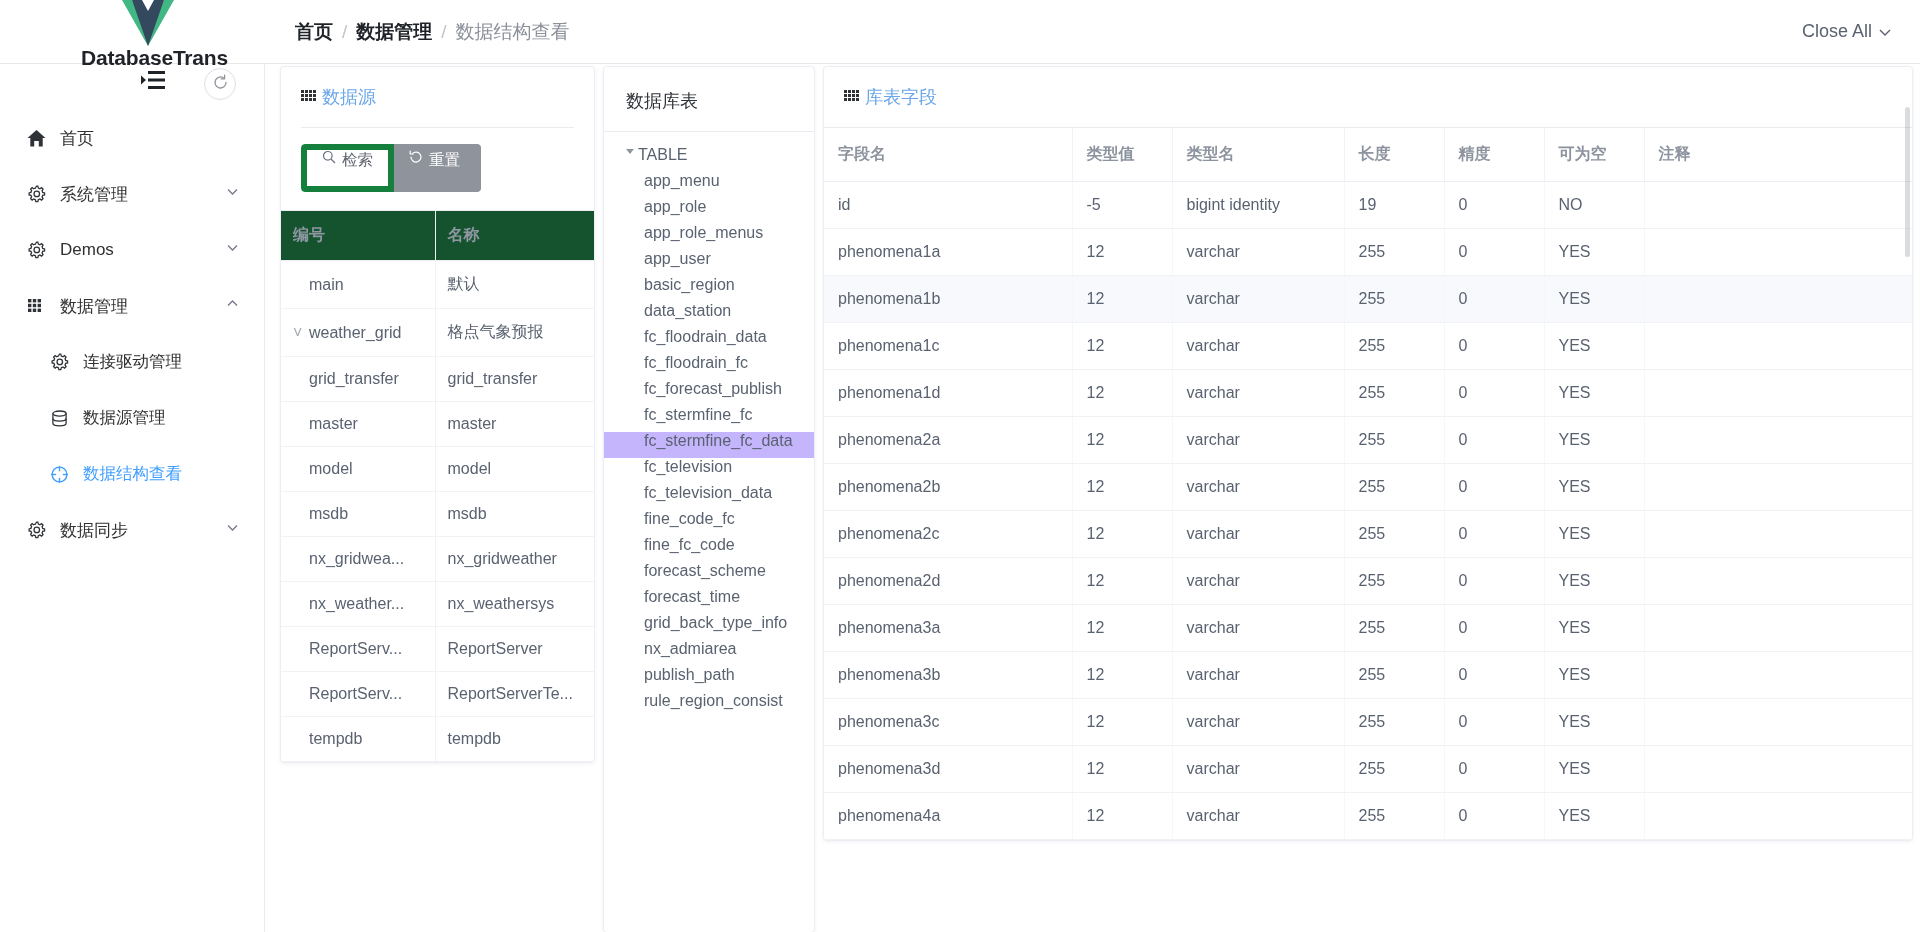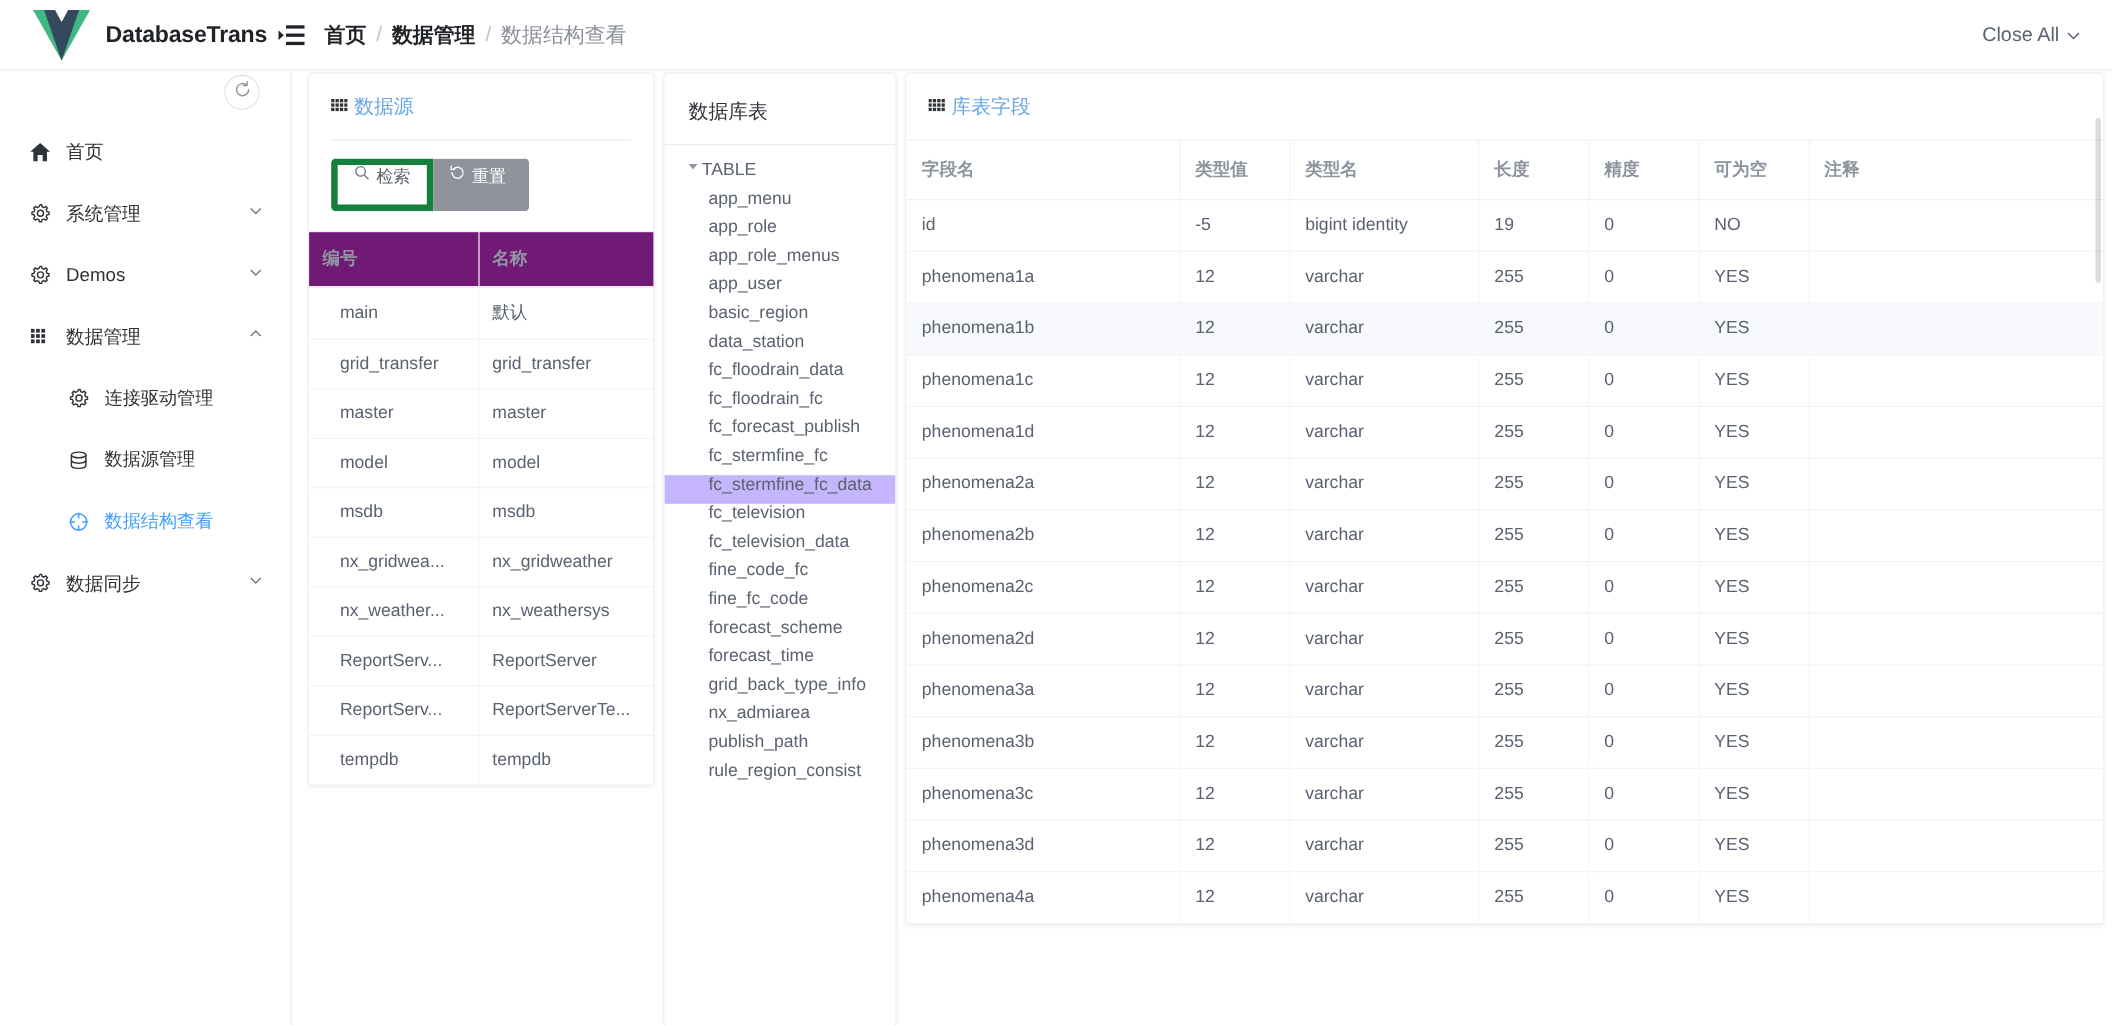--- a/index.html
+++ b/index.html
@@ -19,20 +19,21 @@
     width: 1920px; height: 64px;
     background: #fff;
     border-bottom: 1px solid #e8e8e8;
     display: flex; align-items: center;
     z-index: 20;
   }
   .logo-wrap {
     width: 265px; height: 64px;
     display: flex; align-items: center;
     padding-left: 30px;
+    flex-direction: column;
   }
   .vue-logo { width: 52px; height: 46px; flex: 0 0 auto; }
   .brand-name {
     font-size: 21px; font-weight: 700;
     margin-left: 14px; color: #1f2328;
     letter-spacing: -0.2px;
     white-space: nowrap;
   }
   .collapse-icon {
     margin-left: 10px; width: 26px; height: 22px;
@@ -72,21 +73,21 @@
     cursor: pointer; position: relative;
     white-space: nowrap;
   }
   .menu-item .mi-icon {
     width: 22px; height: 22px; flex: 0 0 22px;
     display: inline-flex; align-items: center; justify-content: center;
     margin-right: 13px;
   }
   .menu-item .mi-label { flex: 1 1 auto; }
   .menu-item .mi-arrow { flex: 0 0 auto; opacity: .85; }
-  .submenu .menu-item { padding-left: 48px; font-size: 16.5px; margin-left: 12px; }
+  .submenu .menu-item { padding-left: 48px; font-size: 16.5px; }
   .menu-item.active { color: #409eff; }
 
   
   .refresh-btn {
     position: absolute; top: 68px; left: 204px;
     width: 32px; height: 32px; border-radius: 50%;
     border: 1px solid #dcdfe6; background: #fff;
     display: flex; align-items: center; justify-content: center;
     cursor: pointer; z-index: 15;
   }
@@ -137,21 +138,21 @@
   .btn.first { border-radius: 4px 0 0 4px; }
   .btn.last  { border-radius: 0 4px 4px 0; border-left: none; }
   .btn.grey  { background: #8e939c; border-color: #8e939c; color: #fff; }
 
   table.grid { border-collapse: collapse; width: 100%; table-layout: fixed; }
   table.grid th {
     font-size: 16px; font-weight: 700; color: #9097a3;
     text-align: left; padding: 14px 12px;
     border-bottom: 1px solid #ebeef5;
     border-top: 1px solid #ebeef5;
-    background: #701a75; white-space: nowrap;
+    background: #14532d; white-space: nowrap;
   }
   table.grid td {
     font-size: 16px; color: #5a6270;
     padding: 13px 12px;
     border-bottom: 1px solid #f0f2f5;
     white-space: nowrap; overflow: hidden;
   }
   .ds-table th:first-child, .ds-table td:first-child { border-right: 1px solid #f0f2f5; }
   .ds-table td.idcell { padding-left: 28px; position: relative; }
   .ds-table td.idcell.has-caret { padding-left: 12px; }
@@ -421,20 +422,24 @@
                 <th>编号</th>
                 <th>名称</th>
               </tr>
             </thead>
           <tbody id="ds-body">
               <tr>
       <td class="idcell has-caret"><span class="caret"></span><span>main</span></td>
       <td>默认</td>
     </tr>
               <tr>
+      <td class="idcell has-caret"><span class="caret">˅</span><span>weather_grid</span></td>
+      <td>格点气象预报</td>
+    </tr>
+              <tr>
       <td class="idcell has-caret"><span class="caret"></span><span>grid_transfer</span></td>
       <td>grid_transfer</td>
     </tr>
               <tr>
       <td class="idcell has-caret"><span class="caret"></span><span>master</span></td>
       <td>master</td>
     </tr>
               <tr>
       <td class="idcell has-caret"><span class="caret"></span><span>model</span></td>
       <td>model</td>

